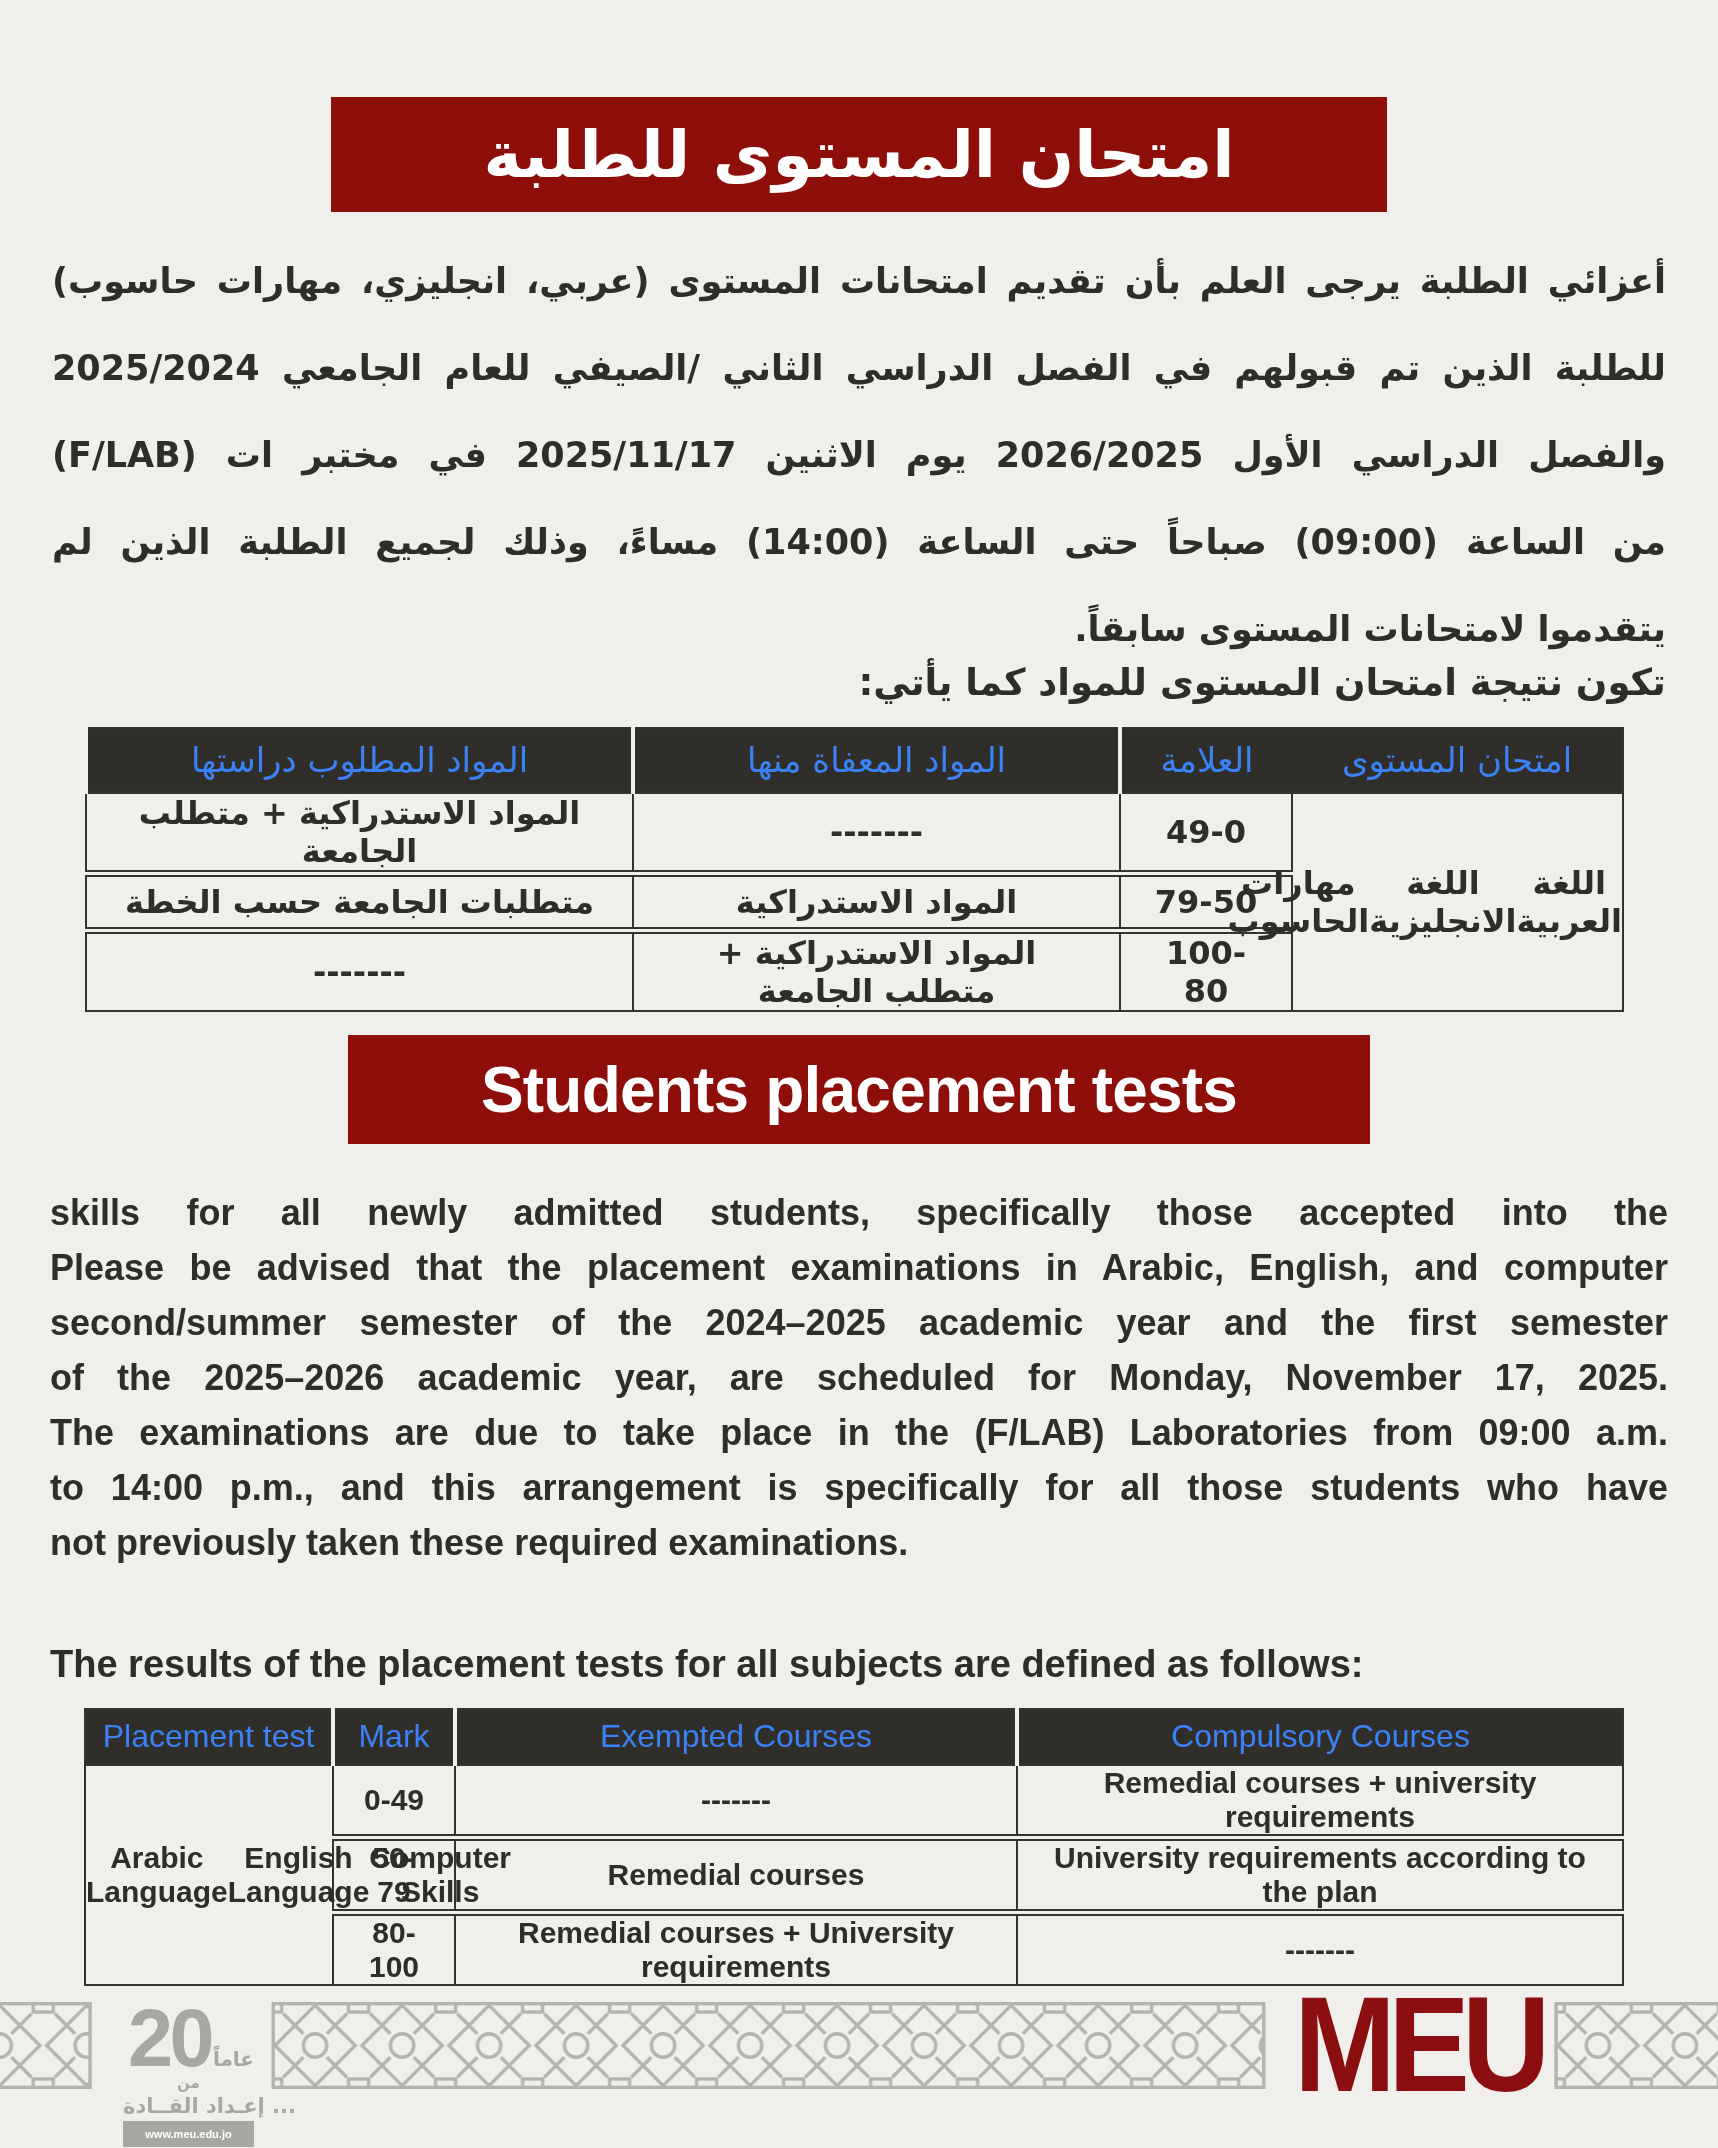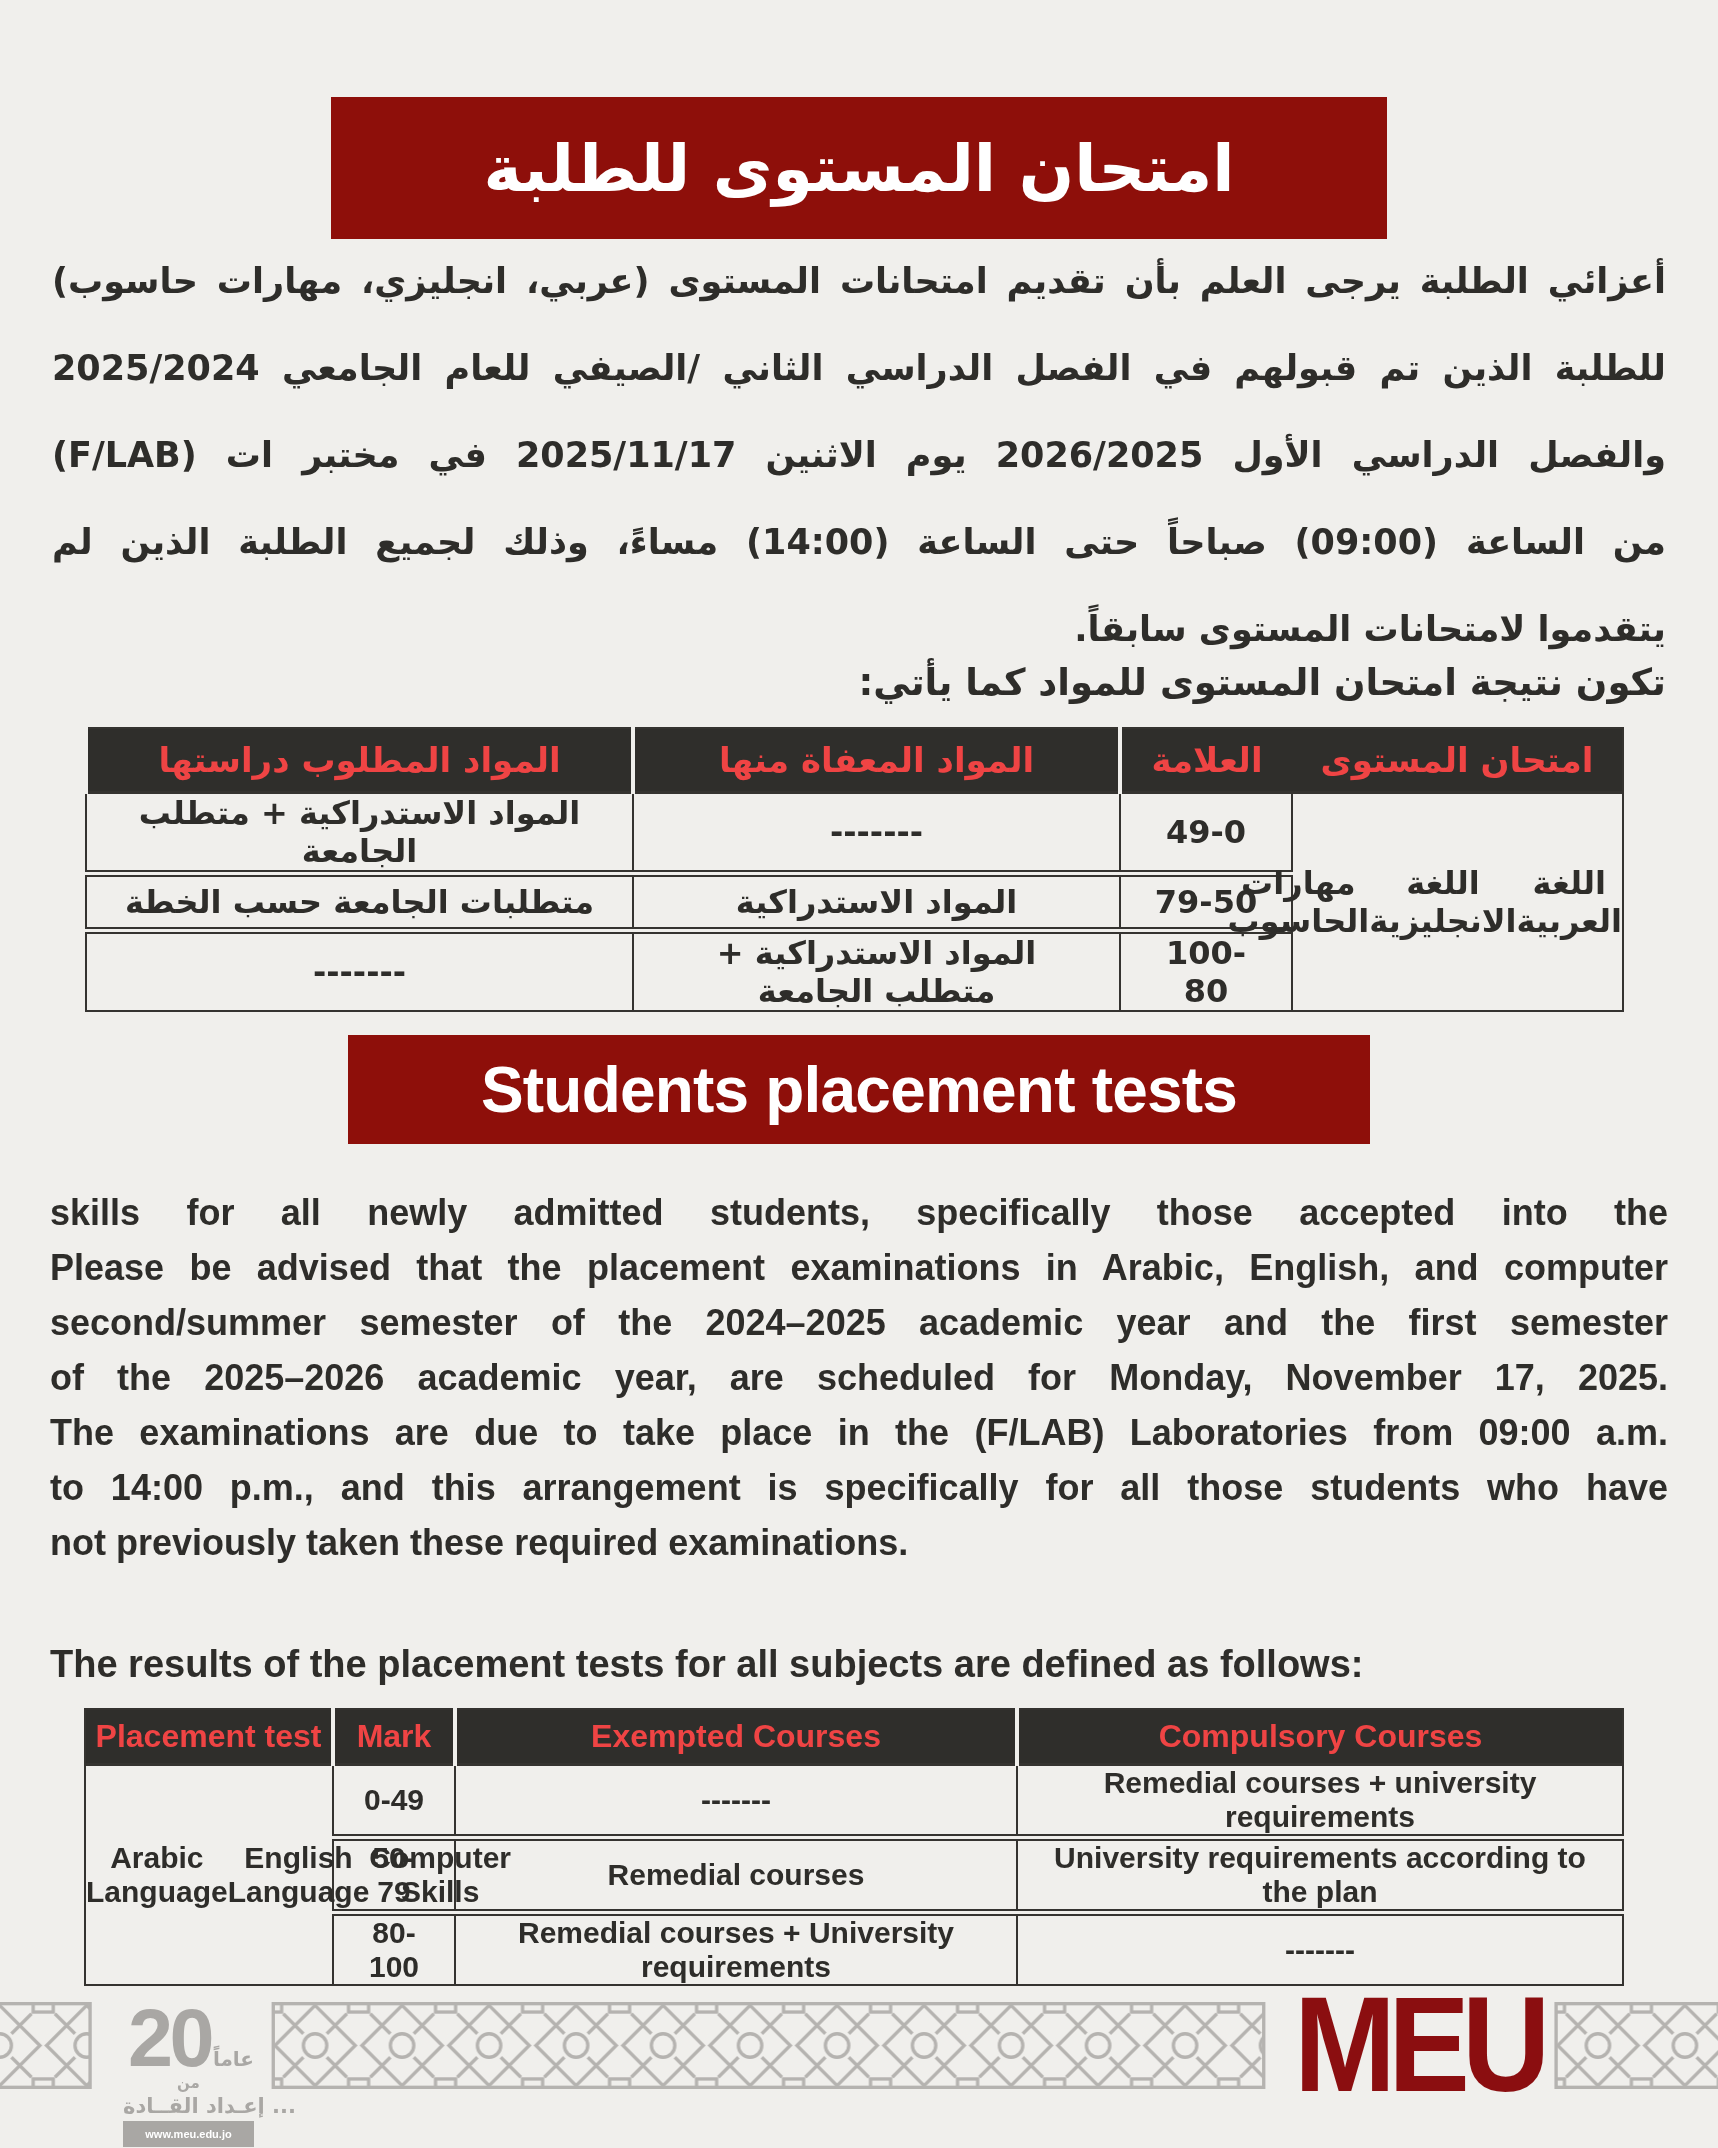--- a/index.html
+++ b/index.html
@@ -11,21 +11,21 @@
     color: #2e2d2a;
   }
   .banner {
     position: absolute;
     background: #8e0f0a;
     color: #ffffff;
     display: flex; align-items: center; justify-content: center;
     font-weight: bold;
   }
   .banner-ar {
-    top: 97px; left: 331px; width: 1056px; height: 142px;
+    top: 97px; left: 331px; width: 1056px; height: 115px;
     font-family: "DejaVu Sans", sans-serif;
     font-size: 65px;
     direction: rtl;
   }
   .banner-en {
     top: 1035px; left: 348px; width: 1022px; height: 109px;
     font-size: 64px;
     letter-spacing: -0.8px;
   }
   .para { position: absolute; font-weight: bold; }
@@ -59,22 +59,22 @@
     font-size: 38px;
   }
   
   .dtable {
     position: absolute; left: 84px; width: 1537px;
     border-collapse: collapse; table-layout: fixed;
     border: 2.5px solid #353330;
     font-weight: bold;
   }
   .dtable th {
-    background: #2f2e2b; color: #ef4444;
-    font-weight: bold;
+    background: #2f2e2b; color: #3b82f6;
+    font-weight: normal;
     border-bottom: 3.4px solid #353330;
     padding: 0;
   }
   .dtable th + th { border-left: 4.2px solid #f0efec; }
   .dtable td {
     border: 2.5px solid #353330;
     text-align: center; vertical-align: middle;
     padding: 0 23px;
   }
   .dtable td.sep { border-bottom: 7.6px double #353330; }

